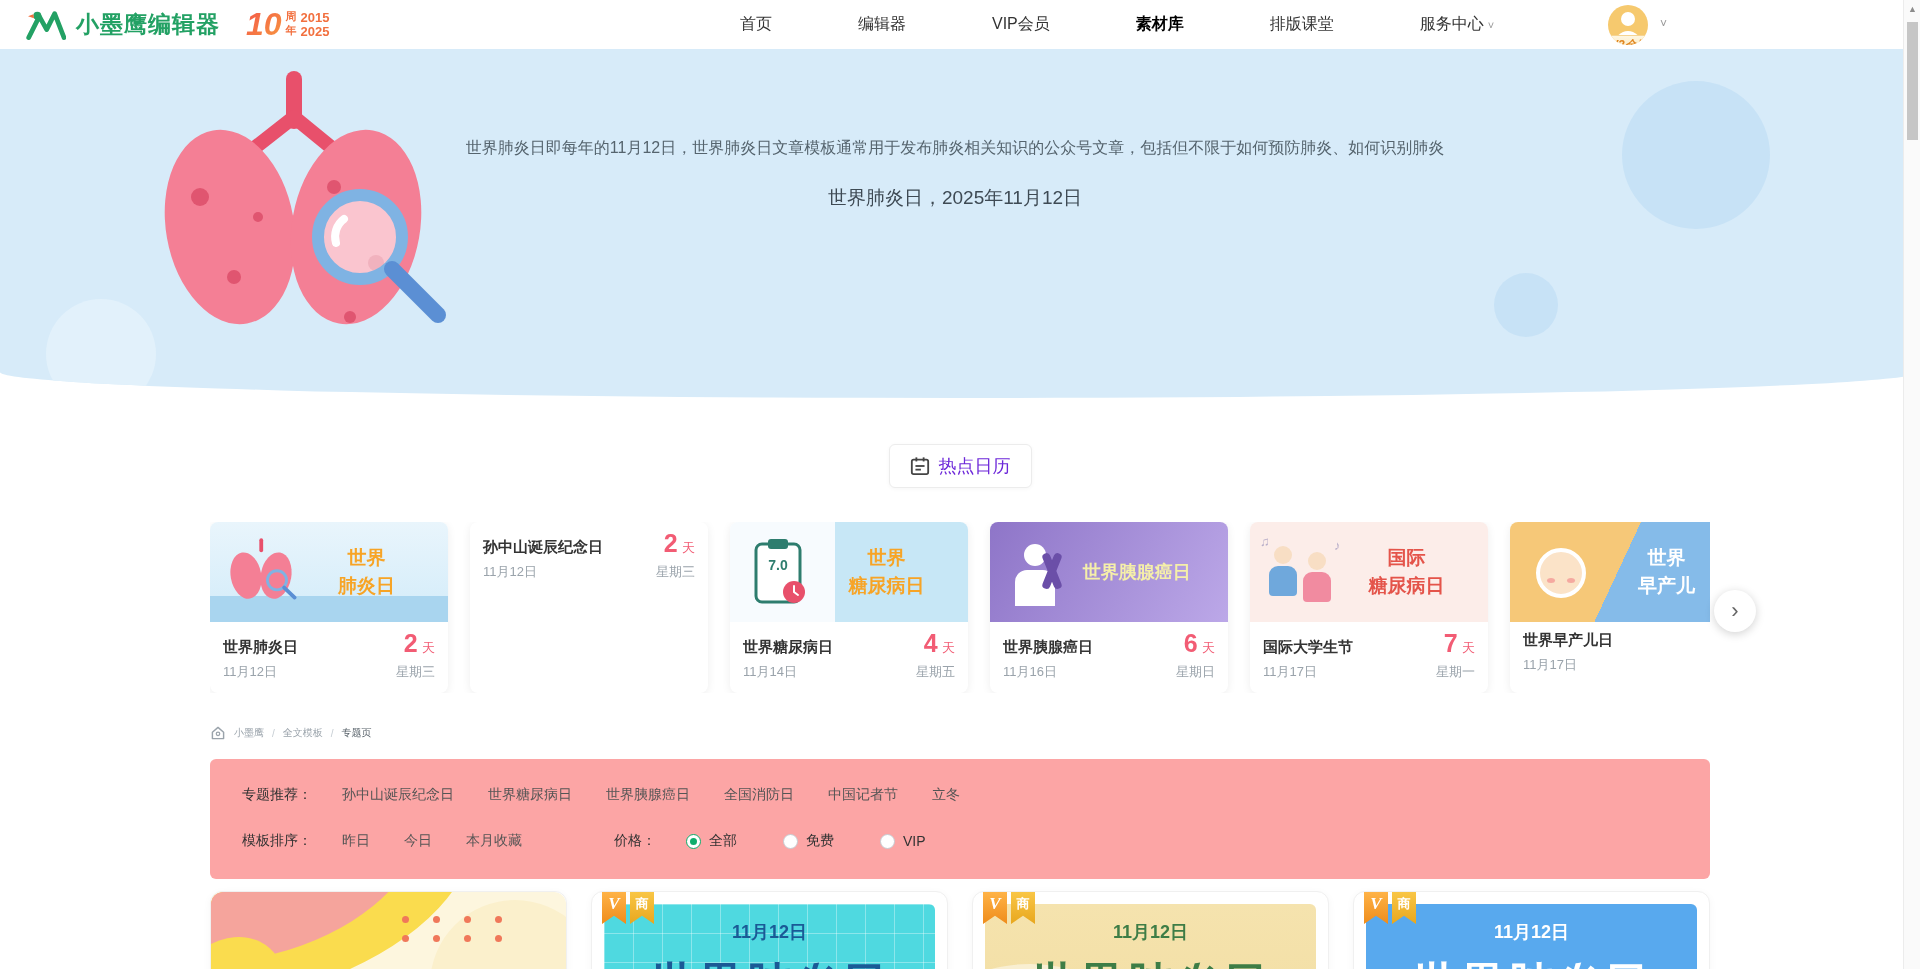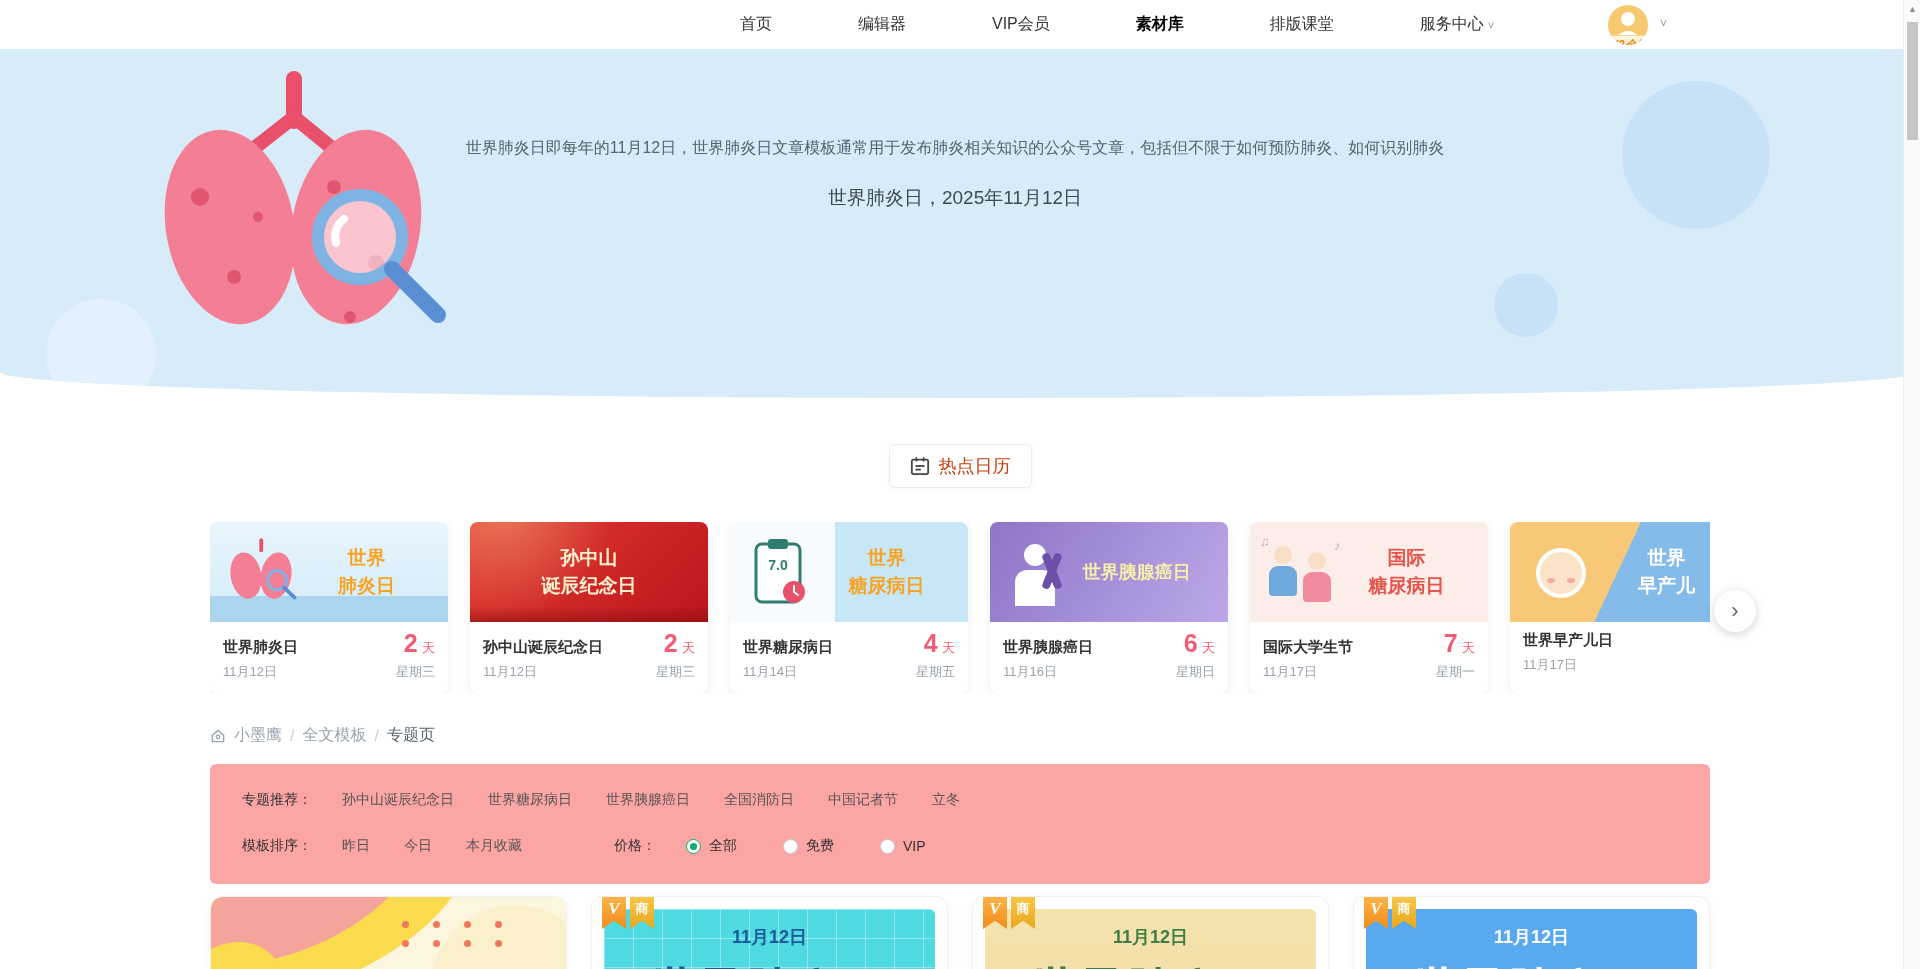--- a/index.html
+++ b/index.html
@@ -43,21 +43,21 @@
   .c3 { width:110px; height:110px; left:46px; top:250px; background:#E2F1FB; }
   .lungs { position:absolute; left:138px; top:18px; }
   .hero-content { position:absolute; left:430px; top:62px; width:1050px; text-align:center; }
   .hero-title { font-size:44px; font-weight:bold; color:#FF9D2A; letter-spacing:1px; }
   .hero-desc { margin-top:22px; font-size:16px; color:#55646E; line-height:1.85; }
   .hero-date { margin-top:22px; font-size:19px; color:#3E4A54; }
 
   
   .cal-row { display:flex; justify-content:center; margin-top:46px; }
   .cal-btn { display:flex; align-items:center; gap:9px; background:#fff; border:1px solid #ECECEC;
-    border-radius:6px; padding:9px 20px; font-size:18px; color:#c2410c; cursor:pointer;
+    border-radius:6px; padding:9px 20px; font-size:18px; color:#6d28d9; cursor:pointer;
     box-shadow:0 1px 4px rgba(0,0,0,0.04); }
 
   
   .carousel-wrap { position:relative; width:1920px; margin-top:34px; }
   .carousel { width:1500px; margin:0 auto; overflow:hidden; display:flex; gap:22px; }
   .fcard { flex:0 0 238px; width:238px; background:#fff; border-radius:8px; overflow:hidden;
     box-shadow:0 2px 10px rgba(0,0,0,0.07); cursor:pointer; }
   .fbanner { position:relative; height:100px; overflow:hidden; }
   .fbanner-text { position:absolute; top:50%; transform:translateY(-50%); right:16px; width:55%;
     text-align:center; font-weight:bold; font-size:19px; line-height:1.45; }
@@ -101,21 +101,21 @@
   .baby-fig::before, .baby-fig::after { content:""; position:absolute; width:8px; height:5px; border-radius:50%;
     background:#F5A9A0; top:26px; }
   .baby-fig::before { left:7px; } .baby-fig::after { right:7px; }
   .clipboard { position:absolute; left:24px; top:16px; }
   .next-btn { position:absolute; left:1714px; top:68px; width:42px; height:42px; border-radius:50%;
     background:#fff; box-shadow:0 2px 10px rgba(0,0,0,0.18); display:flex; align-items:center;
     justify-content:center; color:#666; font-size:22px; cursor:pointer; }
 
   
   .breadcrumb { width:1500px; margin:32px auto 0; display:flex; align-items:center; gap:8px;
-    font-size:16px; color:#9AA3AB; }
+    font-size:10px; color:#9AA3AB; }
   .crumb { cursor:pointer; }
   .crumb-sep { color:#C6CDD3; }
   .crumb.current { color:#5A646C; cursor:default; }
 
   
   .filter-panel { width:1500px; margin:18px auto 0; background:#fca5a5; border-radius:6px;
     padding:27px 32px 29px; }
   .filter-row { display:flex; align-items:center; font-size:14px; }
   .filter-row + .filter-row { margin-top:28px;text-align:center; }
   .f-label { color:#333; margin-right:30px; }
@@ -178,20 +178,37 @@
   .sb-up { width:17px; height:17px; display:flex; align-items:center; justify-content:center;
     color:#8C8C8C; font-size:9px; cursor:pointer; }
   .sb-thumb { position:absolute; left:3px; top:22px; width:11px; height:118px; background:#C6C6C6; cursor:pointer; }
 </style>
 </head>
 <body>
 
 <div id="app">
 
   <div class="header">
+    <div class="logo-wrap">
+      <svg width="40" height="34" viewBox="0 0 60 46">
+        <path d="M4 42 L20 10 L31 30 L43 6 L57 42" fill="none" stroke="#23A164" stroke-width="7" stroke-linecap="round" stroke-linejoin="round"></path>
+        <circle cx="17" cy="9" r="6" fill="#23A164"></circle>
+        <path d="M11 7 L3 10 L12 13 Z" fill="#F2703F"></path>
+      </svg>
+      <span class="logo-text">小墨鹰编辑器</span>
+      <span class="anniv">
+        <span class="anniv-num">10</span>
+        <span class="anniv-grid">
+          <span class="anniv-unit">周</span>
+          <span class="anniv-year">2015</span>
+          <span class="anniv-unit">年</span>
+          <span class="anniv-year">2025</span>
+        </span>
+      </span>
+    </div>
     <nav class="nav">
       <span class="nav-item">首页</span>
       <span class="nav-item">编辑器</span>
       <span class="nav-item">VIP会员</span>
       <span class="nav-item active">素材库</span>
       <span class="nav-item">排版课堂</span>
       <span class="nav-item">
         <span>服务中心</span><span class="nav-caret">˅</span>
       </span>
     </nav>
@@ -269,26 +286,20 @@
             <span class="fdays"><b>2</b> <span>天</span></span>
           </div>
           <div class="frow2">
             <span>11月12日</span>
             <span>星期三</span>
           </div>
         </div>
       </div>
 
       <div class="fcard">
-        <div class="fbanner b-sun">
-          <div class="fbanner-text">
-            <div>孙中山</div>
-            <div>诞辰纪念日</div>
-          </div>
-        </div>
         <div class="finfo">
           <div class="frow1">
             <span class="ftitle">孙中山诞辰纪念日</span>
             <span class="fdays"><b>2</b> <span>天</span></span>
           </div>
           <div class="frow2">
             <span>11月12日</span>
             <span>星期三</span>
           </div>
         </div>

